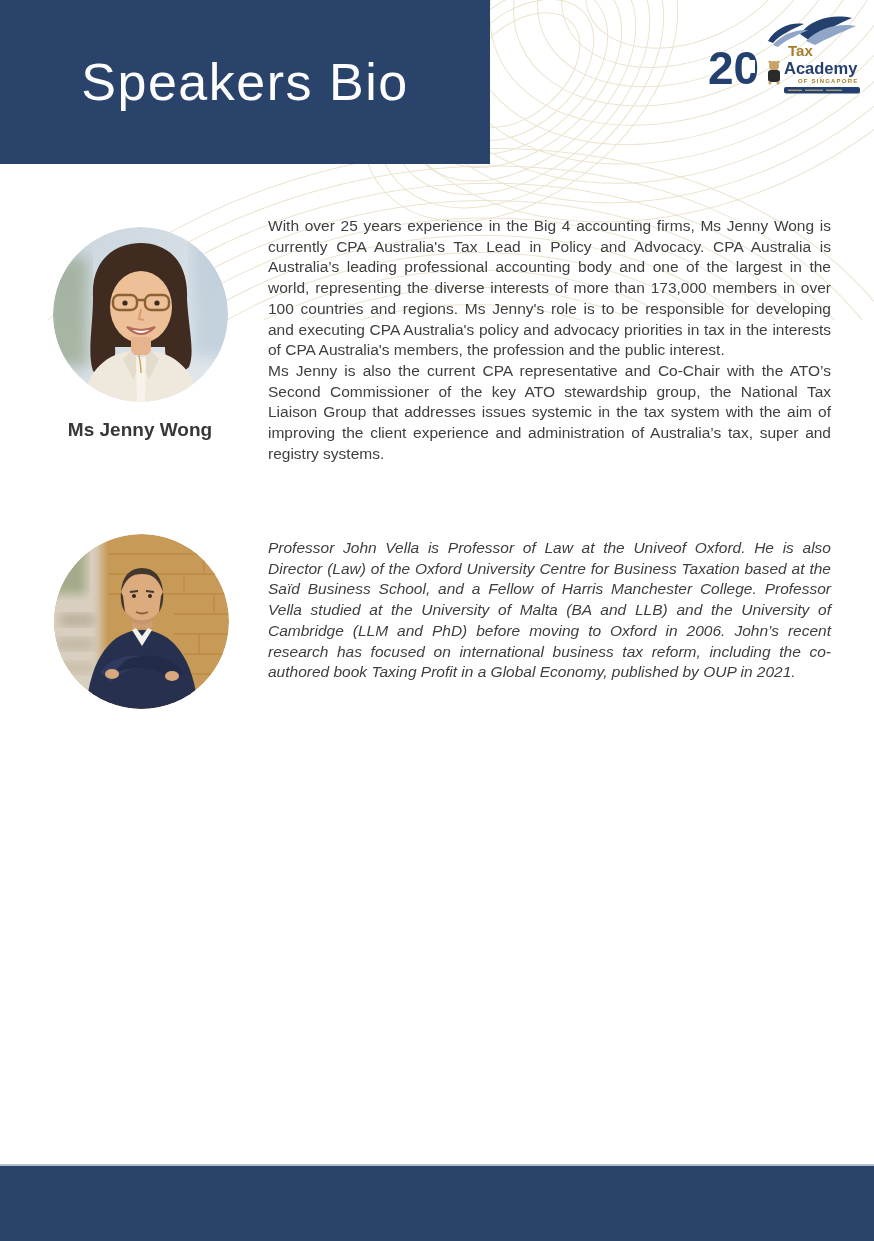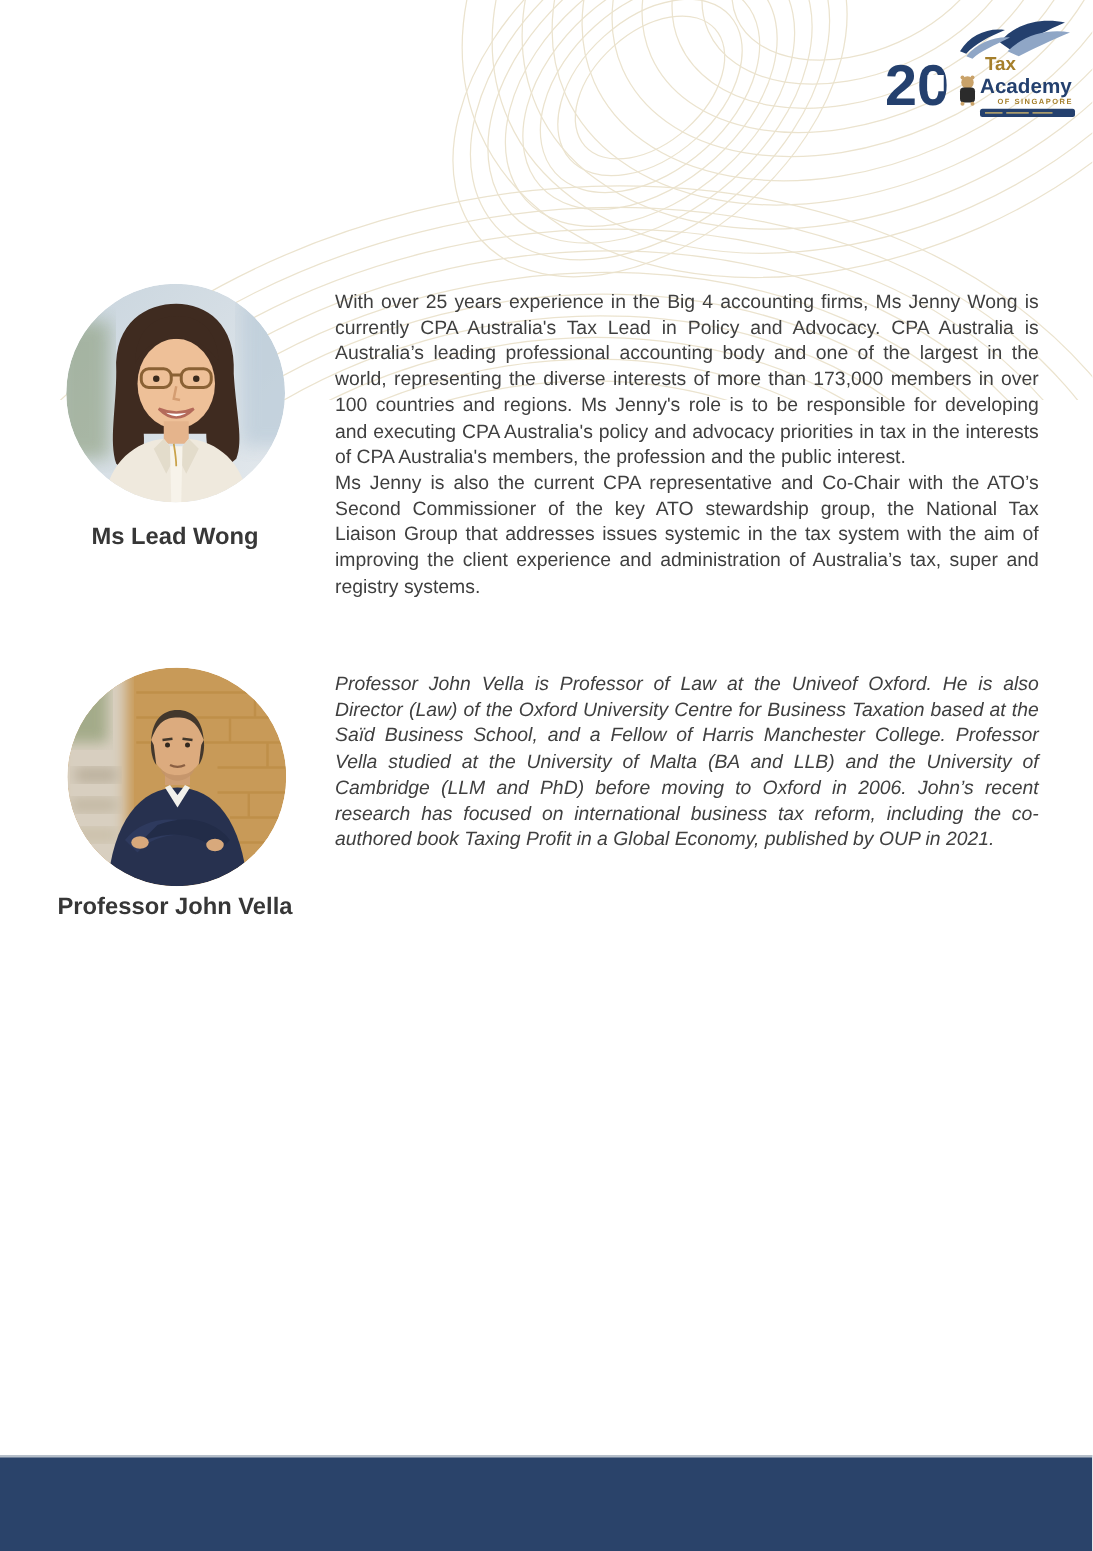--- a/index.html
+++ b/index.html
@@ -44,21 +44,21 @@
   }
   .name-jenny{top:419px;}
   .name-john{top:715px;}
   
   .bio{
     position:absolute;left:268px;width:563px;
     font-size:15.5px;line-height:20.7px;color:#3f3f3f;
     text-align:justify;z-index:2;
   }
   .bio p{margin:0;}
-  .bio-jenny{top:232px;}
+  .bio-jenny{top:216px;}
   .bio-john{top:538px;font-style:italic;}
   
   .footerbar{
     position:absolute;left:0;top:1164px;width:874px;height:77px;
     background:#2a436a;border-top:2px solid #b6bfca;z-index:2;
   }
 </style>
 </head>
 <body>
 
@@ -96,20 +96,23 @@
         <ellipse cx="520" cy="70" rx="102" ry="66"></ellipse>
         <ellipse cx="520" cy="70" rx="118" ry="77"></ellipse>
         <ellipse cx="520" cy="70" rx="134" ry="88"></ellipse>
         <ellipse cx="520" cy="70" rx="150" ry="99"></ellipse>
         <ellipse cx="520" cy="70" rx="166" ry="110"></ellipse>
         <ellipse cx="520" cy="70" rx="182" ry="121"></ellipse>
       </g>
     </g>
   </svg>
 
+  <header class="banner">
+    <h1>Speakers Bio</h1>
+  </header>
 
   <svg class="logo" viewBox="0 0 160 84" aria-hidden="true">
 
     <g>
       <path d="M98,18 C110,2 132,-2 150,2 C136,8 120,16 108,25 Z" fill="#24406e"></path>
       <path d="M104,25 C118,11 138,7 154,10 C140,16 124,23 113,29 Z" fill="#8fa6c6"></path>
       <path d="M66,25 C74,12 88,6 102,8 C90,13 78,19 71,27 Z" fill="#24406e"></path>
       <path d="M71,29 C80,18 94,13 106,14 C94,20 82,25 76,31 Z" fill="#8fa6c6"></path>
     </g>
 
@@ -176,21 +179,21 @@
         <rect x="78" y="110" width="20" height="18" fill="#e5b48c"></rect>
 
         <path d="M30,175 C34,142 56,126 78,124 L88,136 L98,124 C120,126 142,142 146,175 Z" fill="#efe9dd"></path>
         <path d="M78,124 L88,136 L80,152 L70,132 Z" fill="#e3dccb"></path>
         <path d="M98,124 L88,136 L96,152 L106,132 Z" fill="#e3dccb"></path>
         <path d="M83,130 L93,130 L92,175 L84,175 Z" fill="#f7f3ea"></path>
         <path d="M86,128 Q88,140 88,146" fill="none" stroke="#c9a24a" stroke-width="1.4"></path>
       </g>
     </svg>
   </div>
-  <div class="speaker-name name-jenny">Ms Lead Wong</div>
+  <div class="speaker-name name-jenny">Ms Jenny Wong</div>
   <div class="bio bio-jenny">
     <p>With over 25 years experience in the Big 4 accounting firms, Ms Jenny Wong is currently CPA Australia's Tax Lead in Policy and Advocacy. CPA Australia is Australia’s leading professional accounting body and one of the largest in the world, representing the diverse interests of more than 173,000 members in over 100 countries and regions. Ms Jenny's role is to be responsible for developing and executing CPA Australia's policy and advocacy priorities in tax in the interests of CPA Australia's members, the profession and the public interest.</p>
     <p>Ms Jenny is also the current CPA representative and Co-Chair with the ATO’s Second Commissioner of the key ATO stewardship group, the National Tax Liaison Group that addresses issues systemic in the tax system with the aim of improving the client experience and administration of Australia’s tax, super and registry systems.</p>
   </div>
 
   <div class="photo photo-john">
     <svg viewBox="0 0 175 175" aria-hidden="true">
       <defs>
         <clipPath id="c2">
             <circle cx="87.5" cy="87.5" r="87.5"></circle>
@@ -238,20 +241,19 @@
 
         <path d="M78,96 L88,112 L98,96 L94,94 L88,102 L82,94 Z" fill="#f2f1ec"></path>
 
         <path d="M46,138 C60,120 84,118 104,126 L118,140 C96,130 70,132 56,148 Z" fill="#2e3a5e"></path>
         <path d="M130,138 C116,120 92,118 72,126 L58,140 C80,130 106,132 120,148 Z" fill="#222c48"></path>
         <ellipse cx="58" cy="140" rx="7" ry="5" fill="#d8a97c"></ellipse>
         <ellipse cx="118" cy="142" rx="7" ry="5" fill="#d8a97c"></ellipse>
       </g>
     </svg>
   </div>
-  <div class="speaker-name name-john">Professor John Vella</div>
   <div class="bio bio-john">
     <p>Professor John Vella is Professor of Law at the Univeof Oxford. He is also Director (Law) of the Oxford University Centre for Business Taxation based at the Saïd Business School, and a Fellow of Harris Manchester College. Professor Vella studied at the University of Malta (BA and LLB) and the University of Cambridge (LLM and PhD) before moving to Oxford in 2006. John’s recent research has focused on international business tax reform, including the co-authored book Taxing Profit in a Global Economy, published by OUP in 2021.</p>
   </div>
 
   <footer class="footerbar"></footer>
 
 </div>
 
 </body></html>

